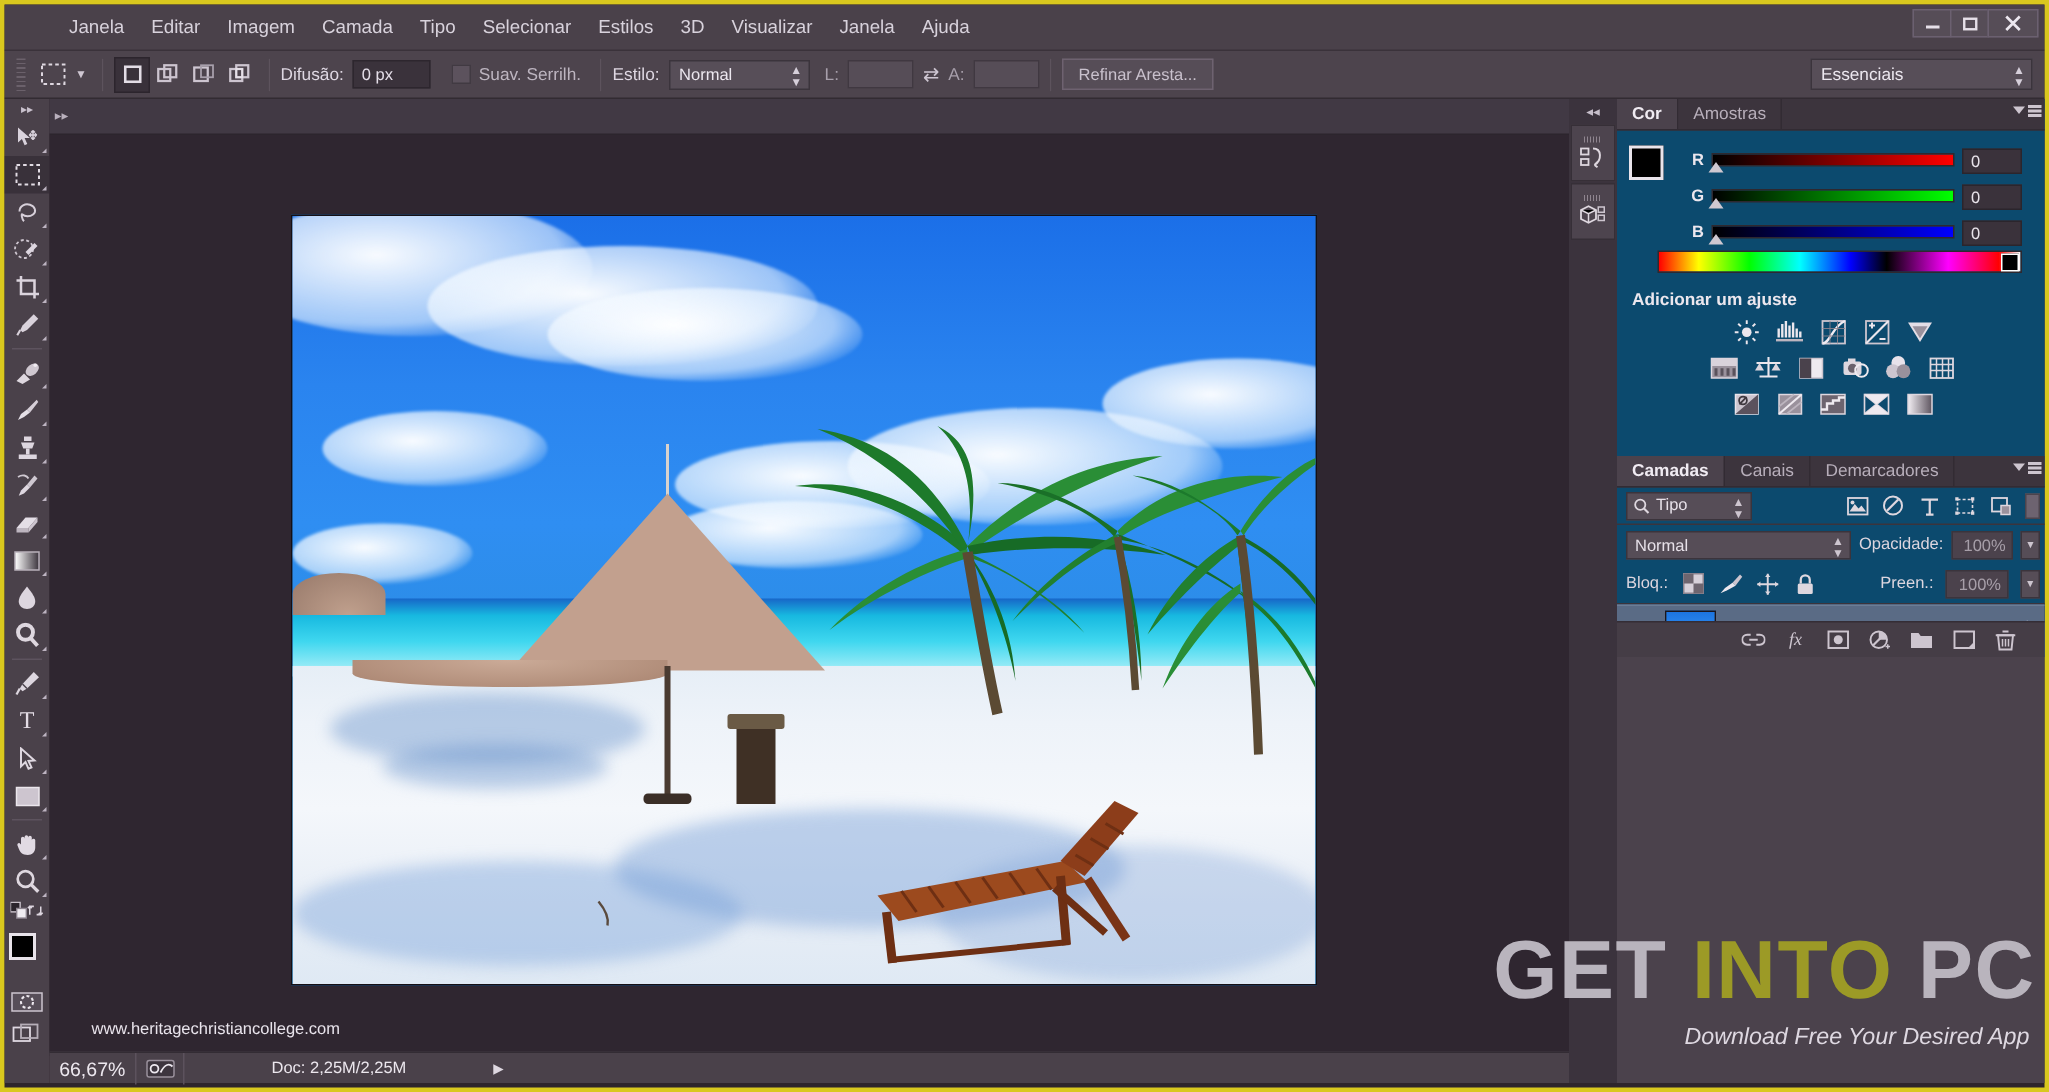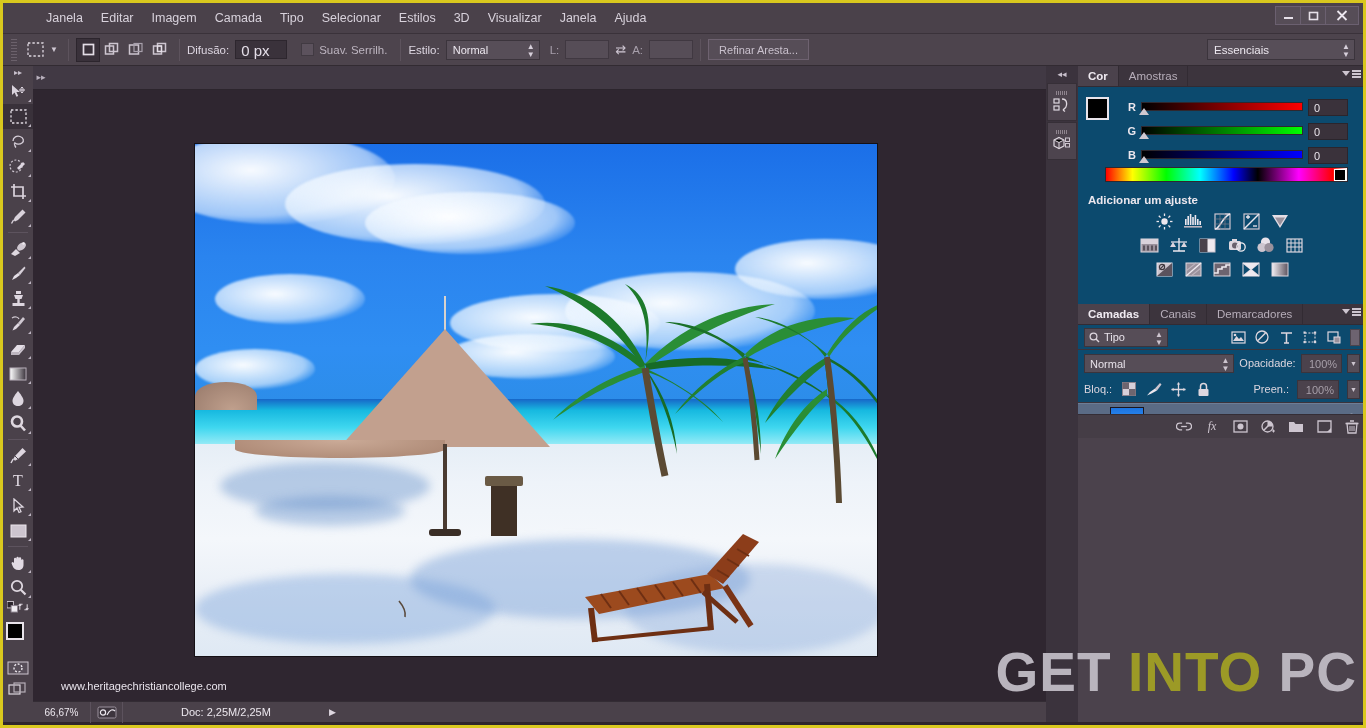--- a/index.html
+++ b/index.html
@@ -70,21 +70,21 @@
   .ob-sep { width: 1px; height: 22px; background: #3b333b; margin: 0 7px;
     border-right: 1px solid #5d535d; }
   .ob-selbtns { display: flex; }
   .ob-selbtn {
     width: 24px; height: 24px; display:flex; align-items:center; justify-content:center;
   }
   .ob-selbtn.active { background: #39313a; border: 1px solid #2c252d; }
   .ob-label { font-size: 11.5px; color: #ded7e2; margin: 0 6px 0 0; white-space: nowrap; }
   .ob-input {
     background: #3a323b; border: 1px solid #2d262e;
-    height: 19px; color: #e4dee8; font-size: 15px;
+    height: 19px; color: #e4dee8; font-size: 11px;
     padding: 0 5px; line-height: 19px;
   }
   .ob-check {
     width: 13px; height: 13px; background: #5c525d; border: 1px solid #413a42;
     margin-right: 5px;
   }
   .ob-select {
     background: #574e58; border: 1px solid #3b343c;
     height: 20px; min-width: 94px; color: #ece7ef; font-size: 11px;
     padding: 0 16px 0 6px; line-height: 19px; position: relative;
@@ -354,32 +354,32 @@
   .lay-thumb {
     width: 34px; height: 28px; border: 1px solid #1c161c; overflow: hidden; position: relative;
     background: #1f7fe0;
   }
   .lay-name { font-size: 11.5px; color: #f2eef4; font-style: italic; flex: 1; }
   .lay-locked { width: 18px; display:flex; align-items:center; justify-content:center; }
   .lay-bottom {
     position: absolute; left: 0; right: 0; bottom: 0; height: 24px;
     background: #453d46; border-top: 1px solid #342d35;
     display: flex; align-items: center; justify-content: flex-end; gap: 12px;
-    padding-right: 6px;
+    padding-right: 21px;
   }
   .lay-bico { width: 16px; height: 16px; display:flex; align-items:center; justify-content:center; }
 
   
   .statusbar {
     position: absolute; left: 30px; bottom: 3px; width: 1013px; height: 21px;
     background: #4a414a; border-top: 1px solid #332c34;
     display: flex; align-items: center; gap: 0;
   }
   .sb-zoom {
-    font-size: 10px; color: #ece7ee; width: 58px; text-align: center;
+    font-size: 13px; color: #ece7ee; width: 58px; text-align: center;
     border-right: 1px solid #5c525d; height: 21px; line-height: 21px;
   }
   .sb-ico { width: 32px; height: 21px; display:flex; align-items:center; justify-content:center;
     border-right: 1px solid #5c525d;}
   .sb-doc { font-size: 11px; color: #ece7ee; padding-left: 58px; }
   .sb-arrow { color: #ded7e0; font-size: 9px; margin-left: 58px; }
 
   
   .watermark {
     position: absolute; right: 6px; bottom: 24px;
@@ -1228,20 +1228,21 @@
           </svg>
         </span>
       </div>
     </div>
   </div>
 
   <div class="watermark">
     <div class="wm-main">
       <span class="wm-g">GET </span><span class="wm-i">INTO</span><span class="wm-g"> PC</span>
     </div>
+    <div class="wm-sub">Download Free Your Desired App</div>
   </div>
 
   <div class="statusbar">
     <div class="sb-zoom">66,67%</div>
     <div class="sb-ico">
       <svg width="20" height="13" viewBox="0 0 20 13">
         <rect x="1" y="1" width="18" height="11" rx="1.5" fill="#3d353e" stroke="#9a919c" stroke-width="1"></rect>
         <circle cx="6" cy="6.5" r="2.6" fill="none" stroke="#ece7ee" stroke-width="1.2"></circle>
         <path d="M10 9 C13 3 16 3 18 5" stroke="#ece7ee" stroke-width="1.2" fill="none"></path>
       </svg>

